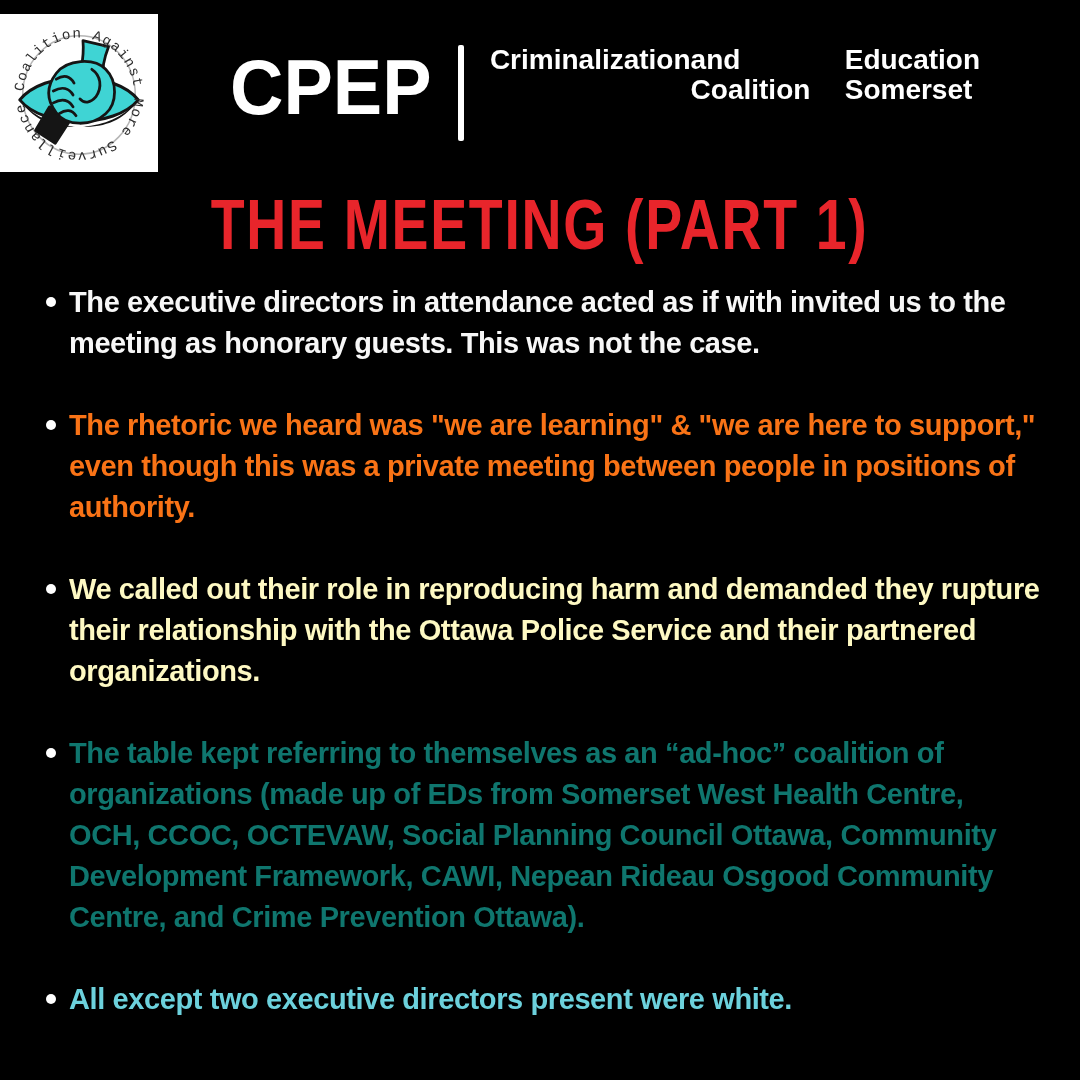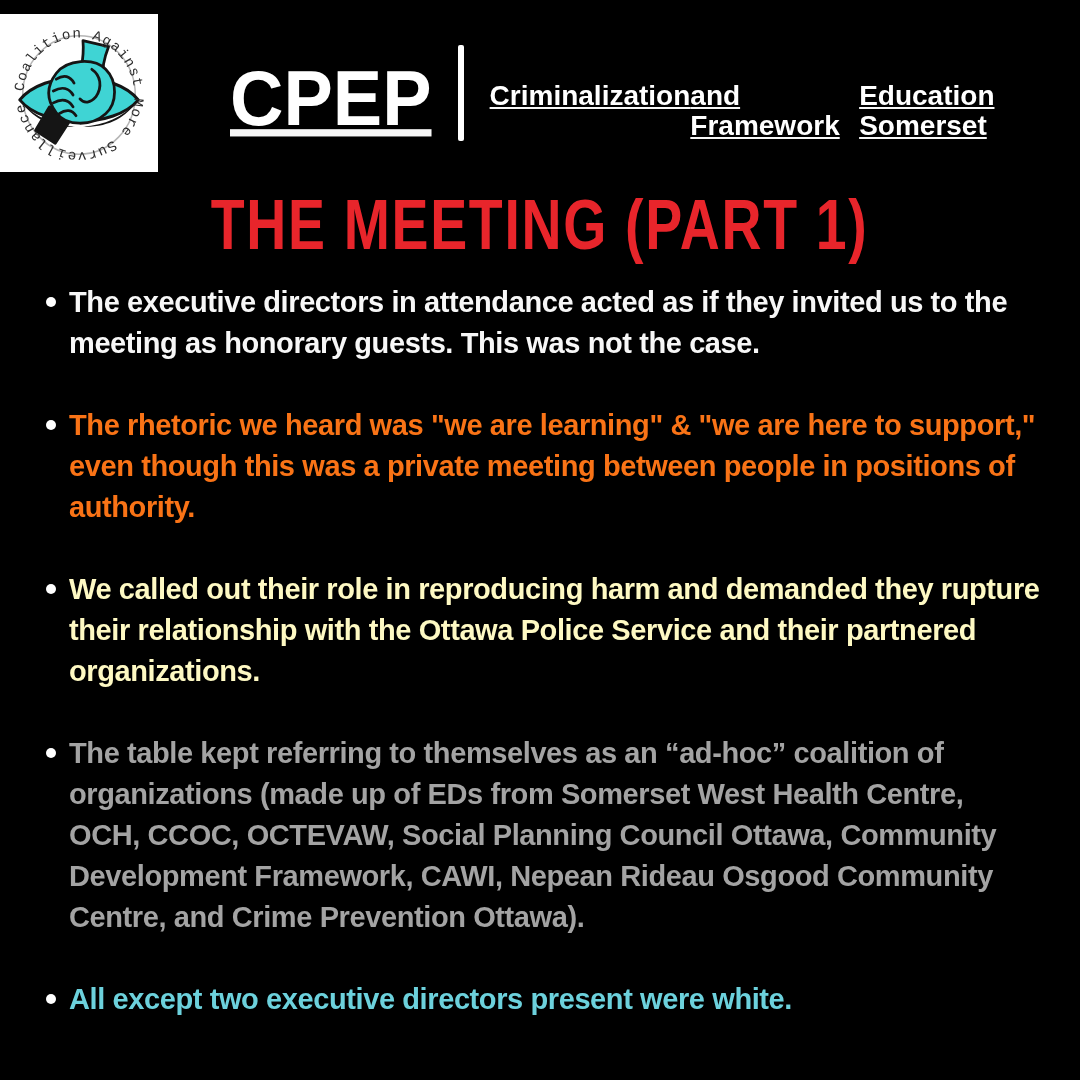--- a/index.html
+++ b/index.html
@@ -34,23 +34,22 @@
   }
   .logo-box svg{display:block;width:158px;height:158px;}
   .circ-text{
     font-family:"Liberation Mono", monospace;
     font-size:14.5px;
     letter-spacing:1.2px;
     fill:#2d2d2d;
   }
   .cpep{
     display:flex;
-    align-items:flex-end;
+    align-items:flex-start;
     gap:26px;
-    text-decoration:underline;
   }
   .cpep-word{
     font-size:74px;
     font-weight:bold;
     color:#fff;
     letter-spacing:0px;
     transform:scaleY(1.04);
   }
   .cpep-divider{
     width:7px;height:96px;
@@ -150,47 +149,47 @@
           <textPath href="#circlePath" startOffset="1%">Coalition Against More Surveillance</textPath>
         </text>
       </svg>
     </div>
 
     <div class="cpep">
       <div class="cpep-word">CPEP</div>
       <div class="cpep-divider"></div>
       <div class="cpep-name">
         <span>Criminalization</span>
-        <span>and Framework</span>
+        <span>and Coalition</span>
         <span>Education Somerset</span>
       </div>
     </div>
 
   </header>
 
   <div class="title-wrap">
     <h1 class="title">THE MEETING (PART 1)</h1>
   </div>
 
   <ul class="bullets">
     <li>
       <span class="dot"></span>
-      <span class="txt" style="color: rgb(247, 247, 247);">The executive directors in attendance acted as if they invited us to the meeting as honorary guests. This was not the case.</span>
+      <span class="txt" style="color: rgb(247, 247, 247);">The executive directors in attendance acted as if with invited us to the meeting as honorary guests. This was not the case.</span>
     </li>
     <li>
       <span class="dot"></span>
       <span class="txt" style="color: #f97316;">The rhetoric we heard was "we are learning" &amp; "we are here to support," even though this was a private meeting between people in positions of authority.</span>
     </li>
     <li>
       <span class="dot"></span>
       <span class="txt" style="color: #fef9c3;">We called out their role in reproducing harm and demanded they rupture their relationship with the Ottawa Police Service and their partnered organizations.</span>
     </li>
     <li>
       <span class="dot"></span>
-      <span class="txt" style="color: #a3a3a3;">The table kept referring to themselves as an “ad-hoc” coalition of organizations (made up of EDs from Somerset West Health Centre, OCH, CCOC, OCTEVAW, Social Planning Council Ottawa, Community Development Framework, CAWI, Nepean Rideau Osgood Community Centre, and Crime Prevention Ottawa).</span>
+      <span class="txt" style="color: #0f766e;">The table kept referring to themselves as an “ad-hoc” coalition of organizations (made up of EDs from Somerset West Health Centre, OCH, CCOC, OCTEVAW, Social Planning Council Ottawa, Community Development Framework, CAWI, Nepean Rideau Osgood Community Centre, and Crime Prevention Ottawa).</span>
     </li>
     <li>
       <span class="dot"></span>
       <span class="txt" style="color: rgb(108, 209, 220);">All except two executive directors present were white.</span>
     </li>
   </ul>
 
 </div>
 
 </body></html>

